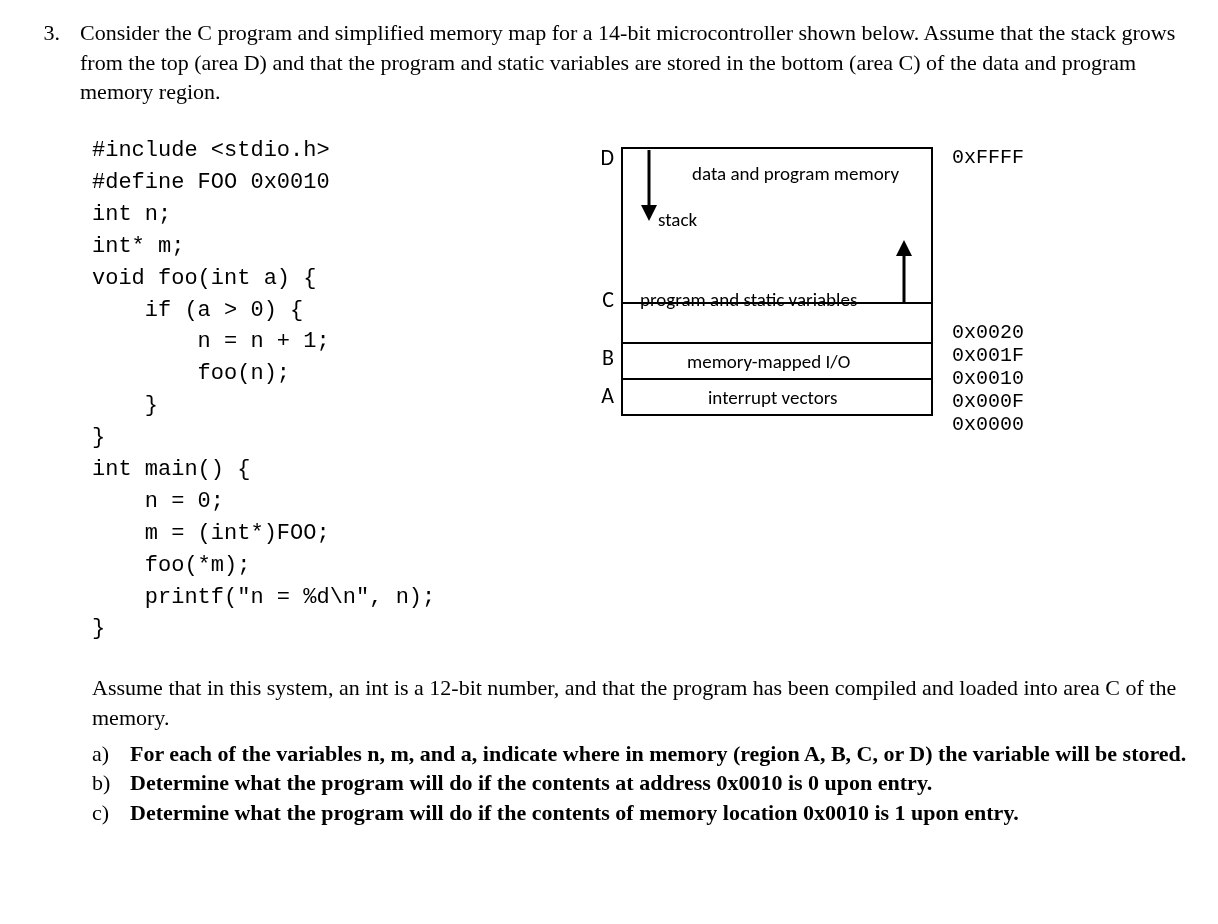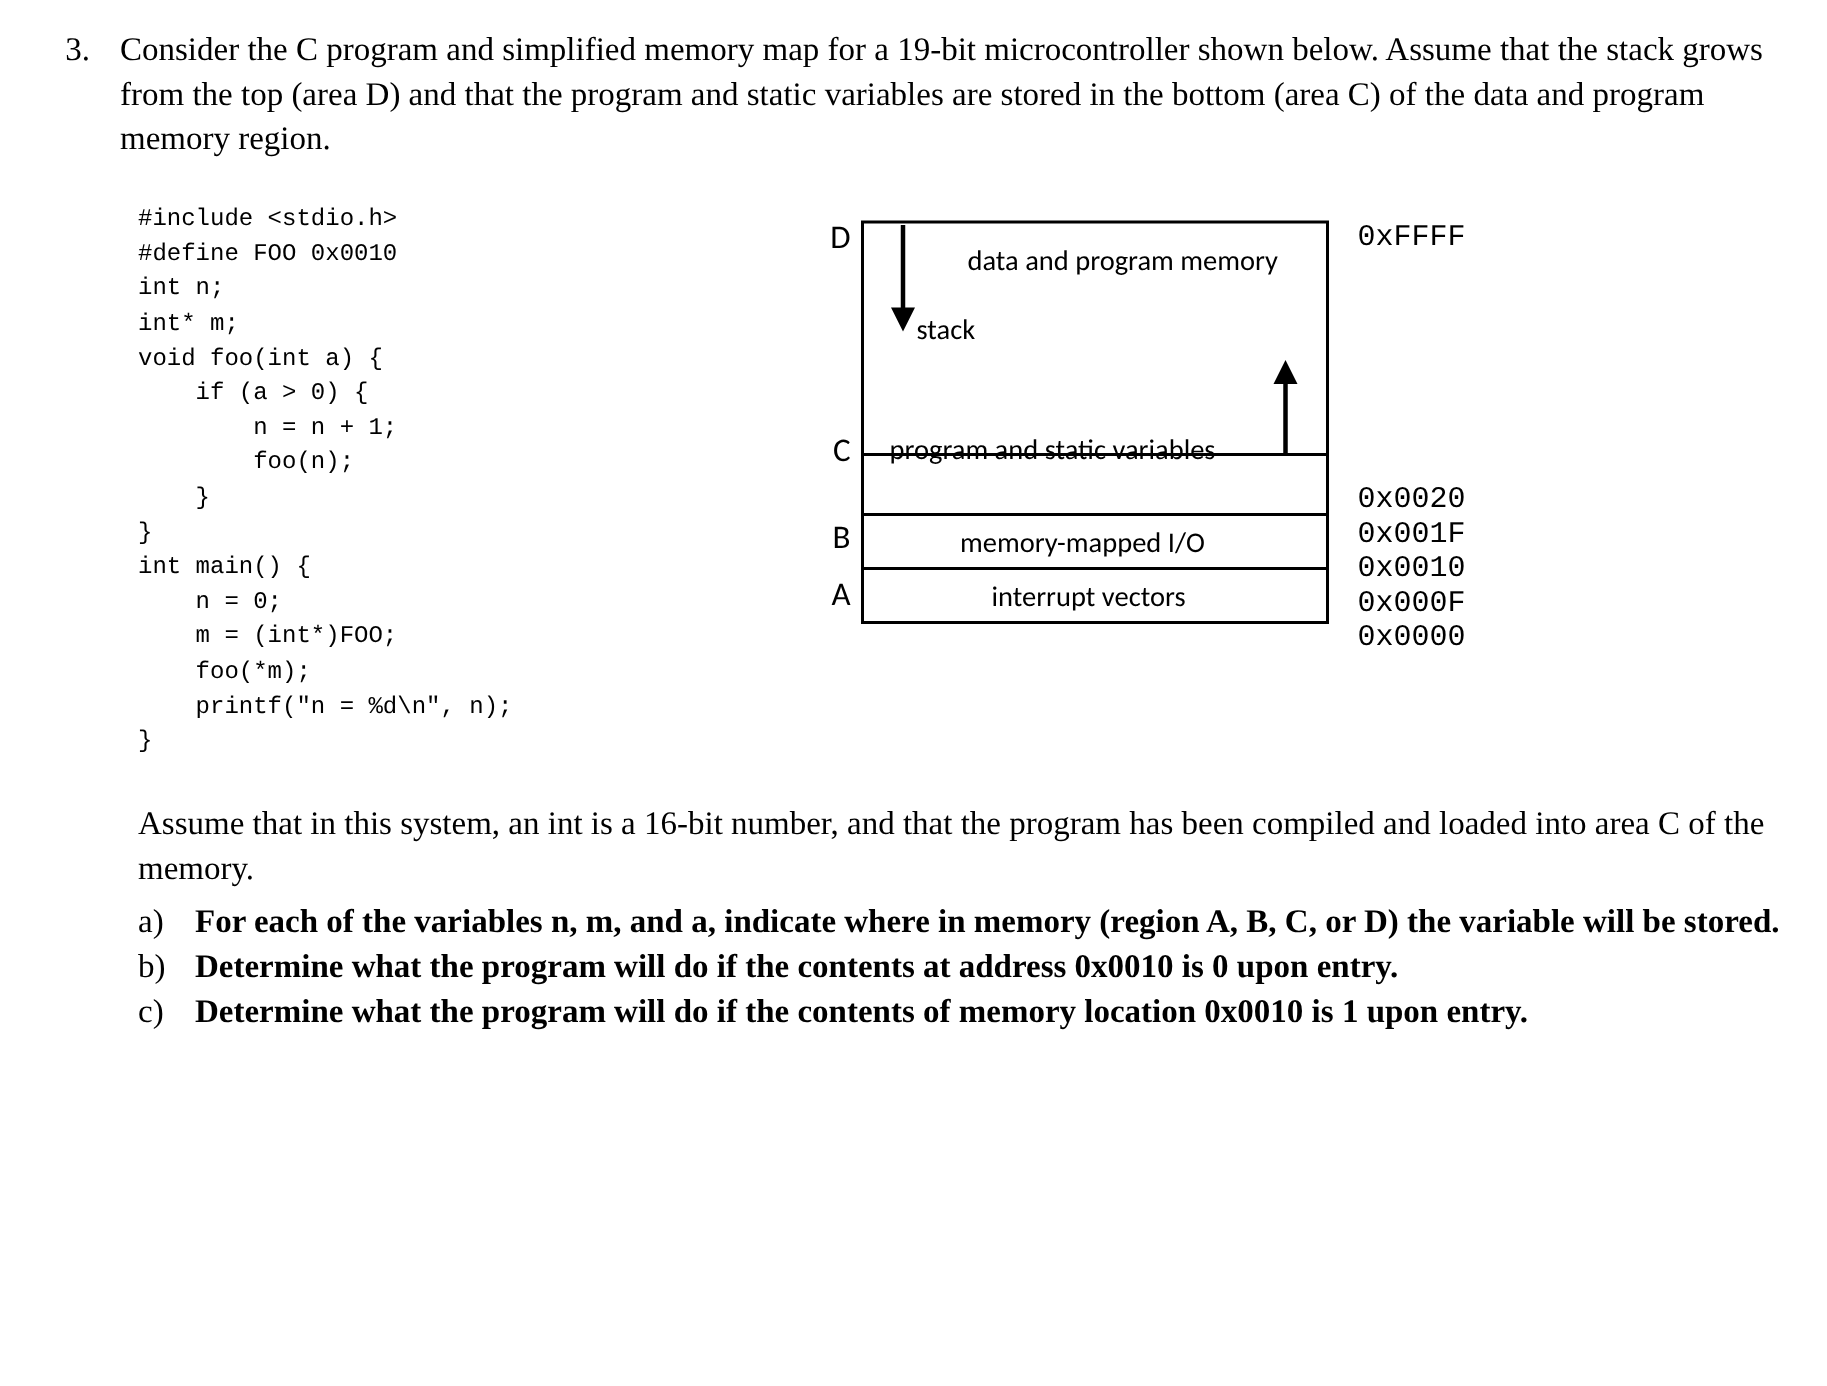--- a/index.html
+++ b/index.html
@@ -31,21 +31,21 @@
     }
     .content-row {
       display: flex;
       gap: 20px;
       align-items: flex-start;
       margin-left: 62px;
       margin-bottom: 28px;
     }
     .code-block {
       font-family: 'Courier New', Courier, monospace;
-      font-size: 16px;
+      font-size: 22px;
       line-height: 1.45;
       white-space: pre;
       flex: 0 0 auto;
     }
     .diagram-wrapper {
       flex: 1;
       display: flex;
       justify-content: center;
       padding-top: 8px;
     }
@@ -89,21 +89,21 @@
     .sub-text {
       flex: 1;
       font-weight: bold;
     }
   </style>
 </head>
 <body>
 
 <div class="question-intro">
   <div class="q-number">3.</div>
-  <div class="q-text">Consider the C program and simplified memory map for a 19-bit microcontroller shown below. Assume that the stack grows from the top (area D) and that the program and static variables are stored in the bottom (area C) of the data and program memory region.</div>
+  <div class="q-text">Consider the C program and simplified memory map for a 14-bit microcontroller shown below. Assume that the stack grows from the top (area D) and that the program and static variables are stored in the bottom (area C) of the data and program memory region.</div>
 </div>
 
 <div class="content-row">
   <div class="code-block">#include &lt;stdio.h&gt;
 #define FOO 0x0010
 int n;
 int* m;
 void foo(int a) {
     if (a &gt; 0) {
         n = n + 1;
@@ -145,21 +145,21 @@
       <text x="380" y="20" class="addr-text">0xFFFF</text>
       <text x="380" y="195" class="addr-text">0x0020</text>
       <text x="380" y="218" class="addr-text">0x001F</text>
       <text x="380" y="241" class="addr-text">0x0010</text>
       <text x="380" y="264" class="addr-text">0x000F</text>
       <text x="380" y="287" class="addr-text">0x0000</text>
     </svg>
   </div>
 </div>
 
-<div class="assume-block">Assume that in this system, an int is a 16-bit number, and that the program has been compiled and loaded into area C of the memory.</div>
+<div class="assume-block">Assume that in this system, an int is a 12-bit number, and that the program has been compiled and loaded into area C of the memory.</div>
 
 <div class="sub-item">
   <div class="sub-label">a)</div>
   <div class="sub-text">For each of the variables n, m, and a, indicate where in memory (region A, B, C, or D) the variable will be stored.</div>
 </div>
 <div class="sub-item">
   <div class="sub-label">b)</div>
   <div class="sub-text">Determine what the program will do if the contents at address 0x0010 is 0 upon entry.</div>
 </div>
 <div class="sub-item">

